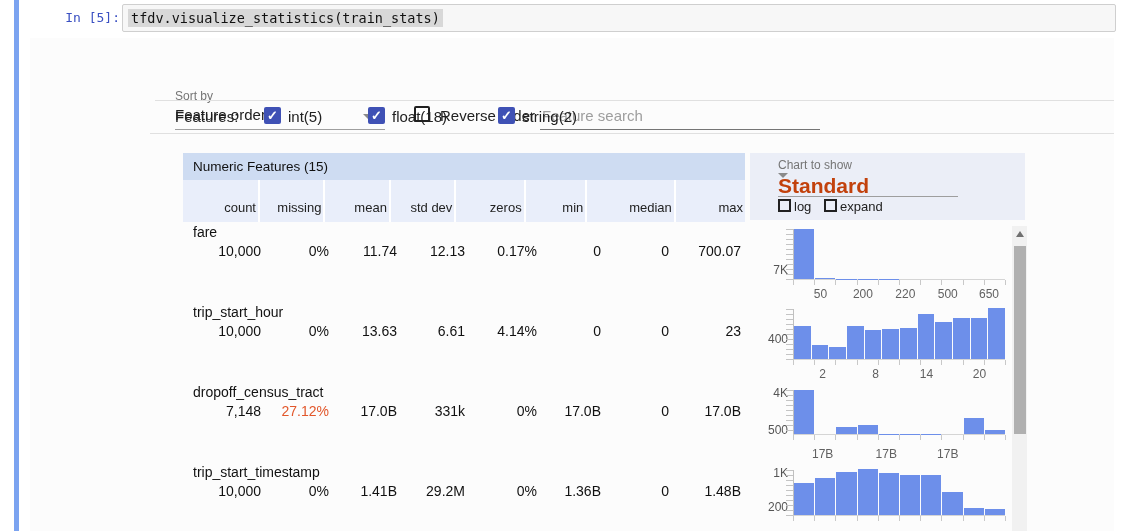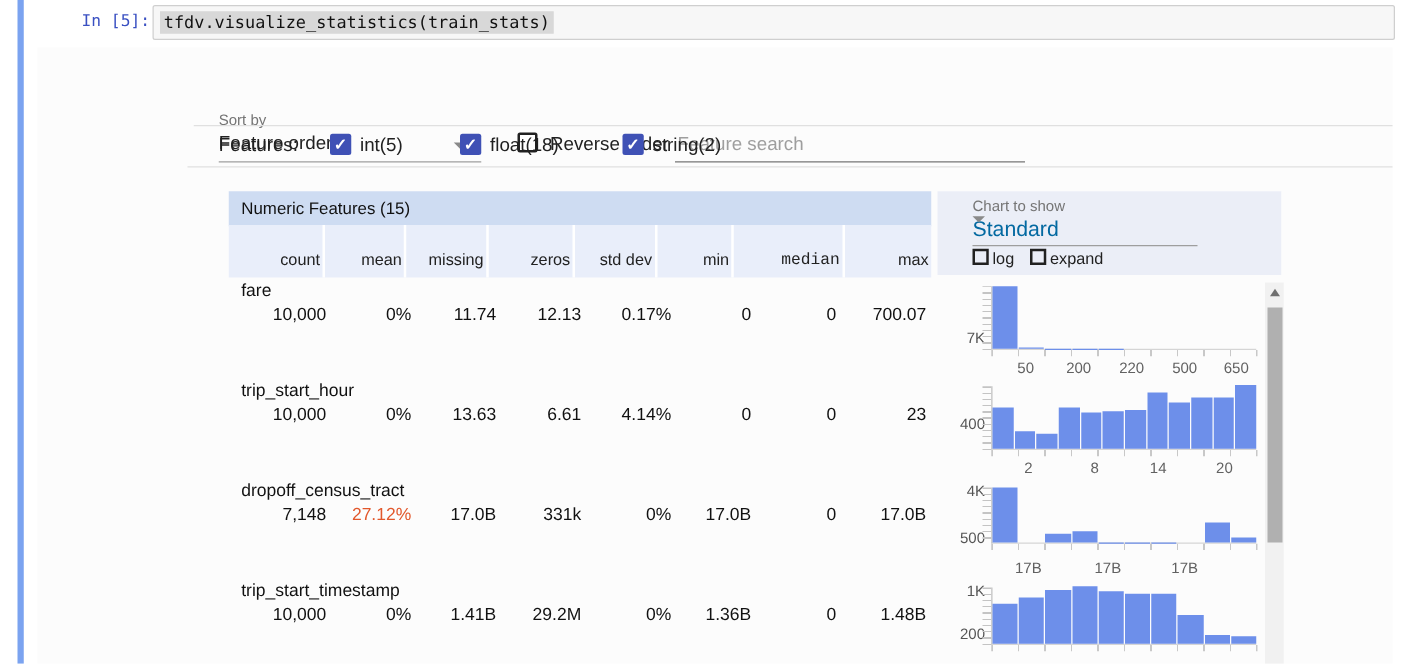--- a/index.html
+++ b/index.html
@@ -47,21 +47,21 @@
   .t-row { position:relative; height:80px; }
   .f-name { position:absolute; left:10px; top:2px; font-size:14px; color:#111; }
   .vals { position:absolute; left:0; top:21px; width:562px; display:flex; }
   .vals .vcell { text-align:right; padding-right:2px; font-size:14px; color:#111; }
   .vals .alert { color:var(--alert,#e2572b); font-weight:normal; }
 
   
   .chart-panel { position:absolute; left:720px; top:115px; width:275px; height:67px; background:var(--panelbg,#ebeef7); }
   .cts-label { position:absolute; left:28px; top:5px; font-size:12px; color:#757575; }
   .cts-select { position:absolute; left:28px; top:20px; width:180px; height:24px; border-bottom:1px solid #9e9e9e; cursor:pointer; }
-  .cts-select .val { position:absolute; left:0; top:1px; font-size:17px; color:#0369a1; }
+  .cts-select .val { position:absolute; left:0; top:1px; font-size:21px; color:#c2410c;font-weight:bold; }
   .cb-small { position:absolute; width:13px; height:13px; border:2px solid #212121; background:transparent; cursor:pointer; }
   .cb-small-label { position:absolute; font-size:13px; color:#212121; }
 
   
   .chart { position:absolute; left:718px; width:264px; }
   .ylab { position:absolute; left:0; width:40px; text-align:right; font-size:12px; color:#555; }
   .yticks { position:absolute; left:38px; top:0; width:7px;
             background:repeating-linear-gradient(to bottom,#c4c4c4 0 1px,transparent 1px 5px); }
   .plot { position:absolute; left:45px; top:0; width:212px; border-left:1px solid #c0c0c0;
           border-bottom:1px solid #d5d5d5; display:flex; align-items:flex-end; gap:1px; }
@@ -110,26 +110,26 @@
         <div class="cb-filled" style="left: 338px; top: 69px;">✓</div>
         <div class="filter-label" style="left: 362px; top: 70px;">float(18)</div>
         <div class="cb-filled" style="left: 468px; top: 69px;">✓</div>
         <div class="filter-label" style="left: 492px; top: 70px;">string(2)</div>
       </div>
     <div class="divider" style="left:120px; top:95px; width:964px;"></div>
 
     <div class="tbl-title">Numeric Features (15)</div>
     <div class="tbl-head" id="tbl-head">
         <div class="hcell" style="width: 80px;">count</div>
+        <div class="hcell" style="width: 68px;">missing</div>
         <div class="hcell" style="width: 68px;">mean</div>
-        <div class="hcell" style="width: 68px;">missing</div>
+        <div class="hcell" style="width: 68px;">std dev</div>
         <div class="hcell" style="width: 72px;">zeros</div>
-        <div class="hcell" style="width: 68px;">std dev</div>
         <div class="hcell" style="width: 64px;">min</div>
-        <div class="hcell" style="width: 92px; font-family: Liberation Mono, monospace;">median</div>
+        <div class="hcell" style="width: 92px;">median</div>
         <div class="hcell" style="width: 72px;">max</div>
       </div>
     <div class="t-rows" id="t-rows">
         <div class="t-row">
           <div class="f-name">fare</div>
           <div class="vals">
             <div class="vcell" style="width: 80px;">10,000</div>
             <div class="vcell" style="width: 68px;">0%</div>
             <div class="vcell" style="width: 68px;">11.74</div>
             <div class="vcell" style="width: 68px;">12.13</div>

